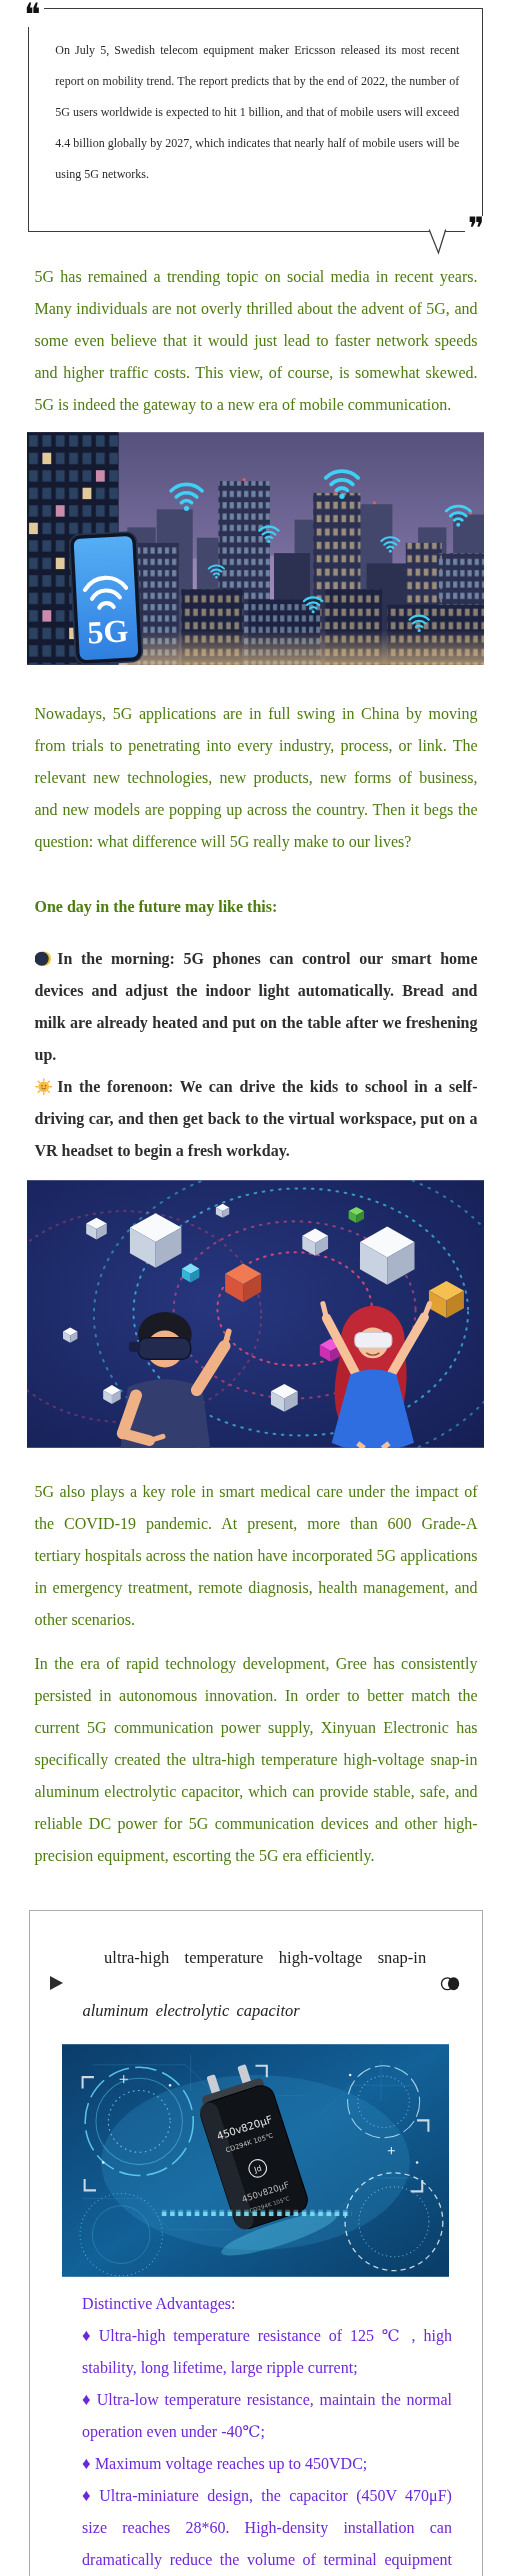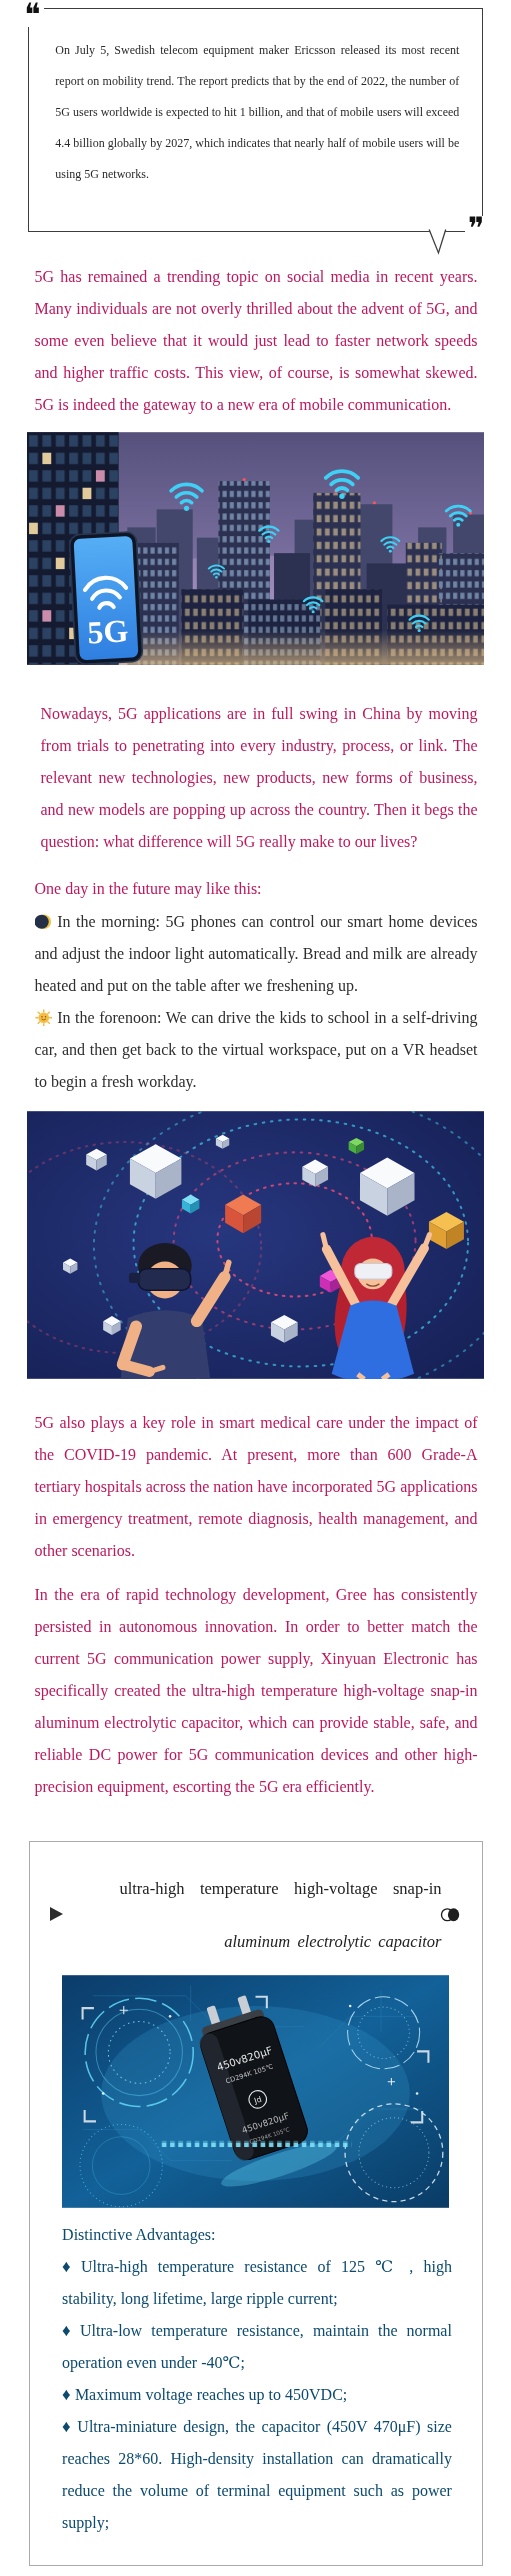--- a/index.html
+++ b/index.html
@@ -26,55 +26,55 @@
     position: absolute; font-family: "DejaVu Sans", sans-serif;
     font-size: 31px; color: #111; background: #fff; line-height: 25px; padding: 0 3.1px;
   }
   .q-open { top: -7.2px; left: -8.2px; }
   .q-close { bottom: -10.3px; right: -5.2px; }
   .q-tail { position: absolute; right: 30px; bottom: -25px; }
 
   
   .para {
     font-size: 16px; line-height: 32px; text-align: justify;
-    text-justify: inter-word; color: #be185d;
+    text-justify: inter-word; color: #4d7c0f;
   }
   #p1 { margin-top: 29px; }
-  #p2 { margin-top: 33px; margin-left: 6px; }
-  .oneday { margin-top: 15px; }
-  .bullets { margin-top: 1px; }
+  #p2 { margin-top: 33px; }
+  .oneday { margin-top: 33px; font-weight: bold; }
+  .bullets { margin-top: 20px; font-weight: bold; }
   .bullet { font-size: 16px; line-height: 32px; text-align: justify; color: #2e2e2e; }
   .emoji { display: inline-block; vertical-align: -3.1px; margin-right: 5.2px; }
   #p3 { margin-top: 28px; }
   #p4 { margin-top: 12px; }
 
   .figure { display: block; width: 457px; margin-left: -7.2px; }
   #fig-city { margin-top: 11.3px; }
   #fig-vr { margin-top: 13.4px; }
 
   
   .card {
     width: 454px; margin: 38px auto 0; margin-left: -5.7px;
     border: 1px solid #ababab;
     padding: 19.6px 9.3px 26px 9.3px;
     background: #fff;
   }
-  .card-head { position: relative; padding: 0 31px 0 33px; text-align: right; }
+  .card-head { position: relative; padding: 0 31px 0 33px; }
   .tri {
     position: absolute; left: 11.3px; top: 45px; width: 0; height: 0;
     border-top: 7.7px solid transparent; border-bottom: 7.7px solid transparent;
     border-left: 13px solid #2c2c2c;
   }
   .toggle-icon { position: absolute; right: 9.3px; top: 44px; }
   .hl { font-size: 16.5px; line-height: 53px; color: #222; white-space: nowrap; }
   .hl1 { padding-left: 32px; word-spacing: 11.3px; }
   .hl2 { padding-left: 10.3px; word-spacing: 3.1px; font-style: italic; }
   #fig-cap { display: block; margin: 7.2px auto 0; }
   .advantages { margin-top: 11.3px; padding: 0 20.6px 0 23px; }
-  .adv-title, .adv { font-size: 16px; line-height: 32px; text-align: justify; color: #0c4a6e; }
+  .adv-title, .adv { font-size: 16px; line-height: 32px; text-align: justify; color: #6d28d9; margin-left: 20px; }
   .dia { font-size: 17px; margin-right: 4.1px; }
 </style>
 </head>
 <body>
 
 <div class="content">
 
   <div class="quote-box">
     <span class="q-glyph q-open">❝</span>
     <p class="q-text">On July 5, Swedish telecom equipment maker Ericsson released its most recent report on mobility trend. The report predicts that by the end of 2022, the number of 5G users worldwide is expected to hit 1 billion, and that of mobile users will exceed 4.4 billion globally by 2027, which indicates that nearly half of mobile users will be using 5G networks.</p>

